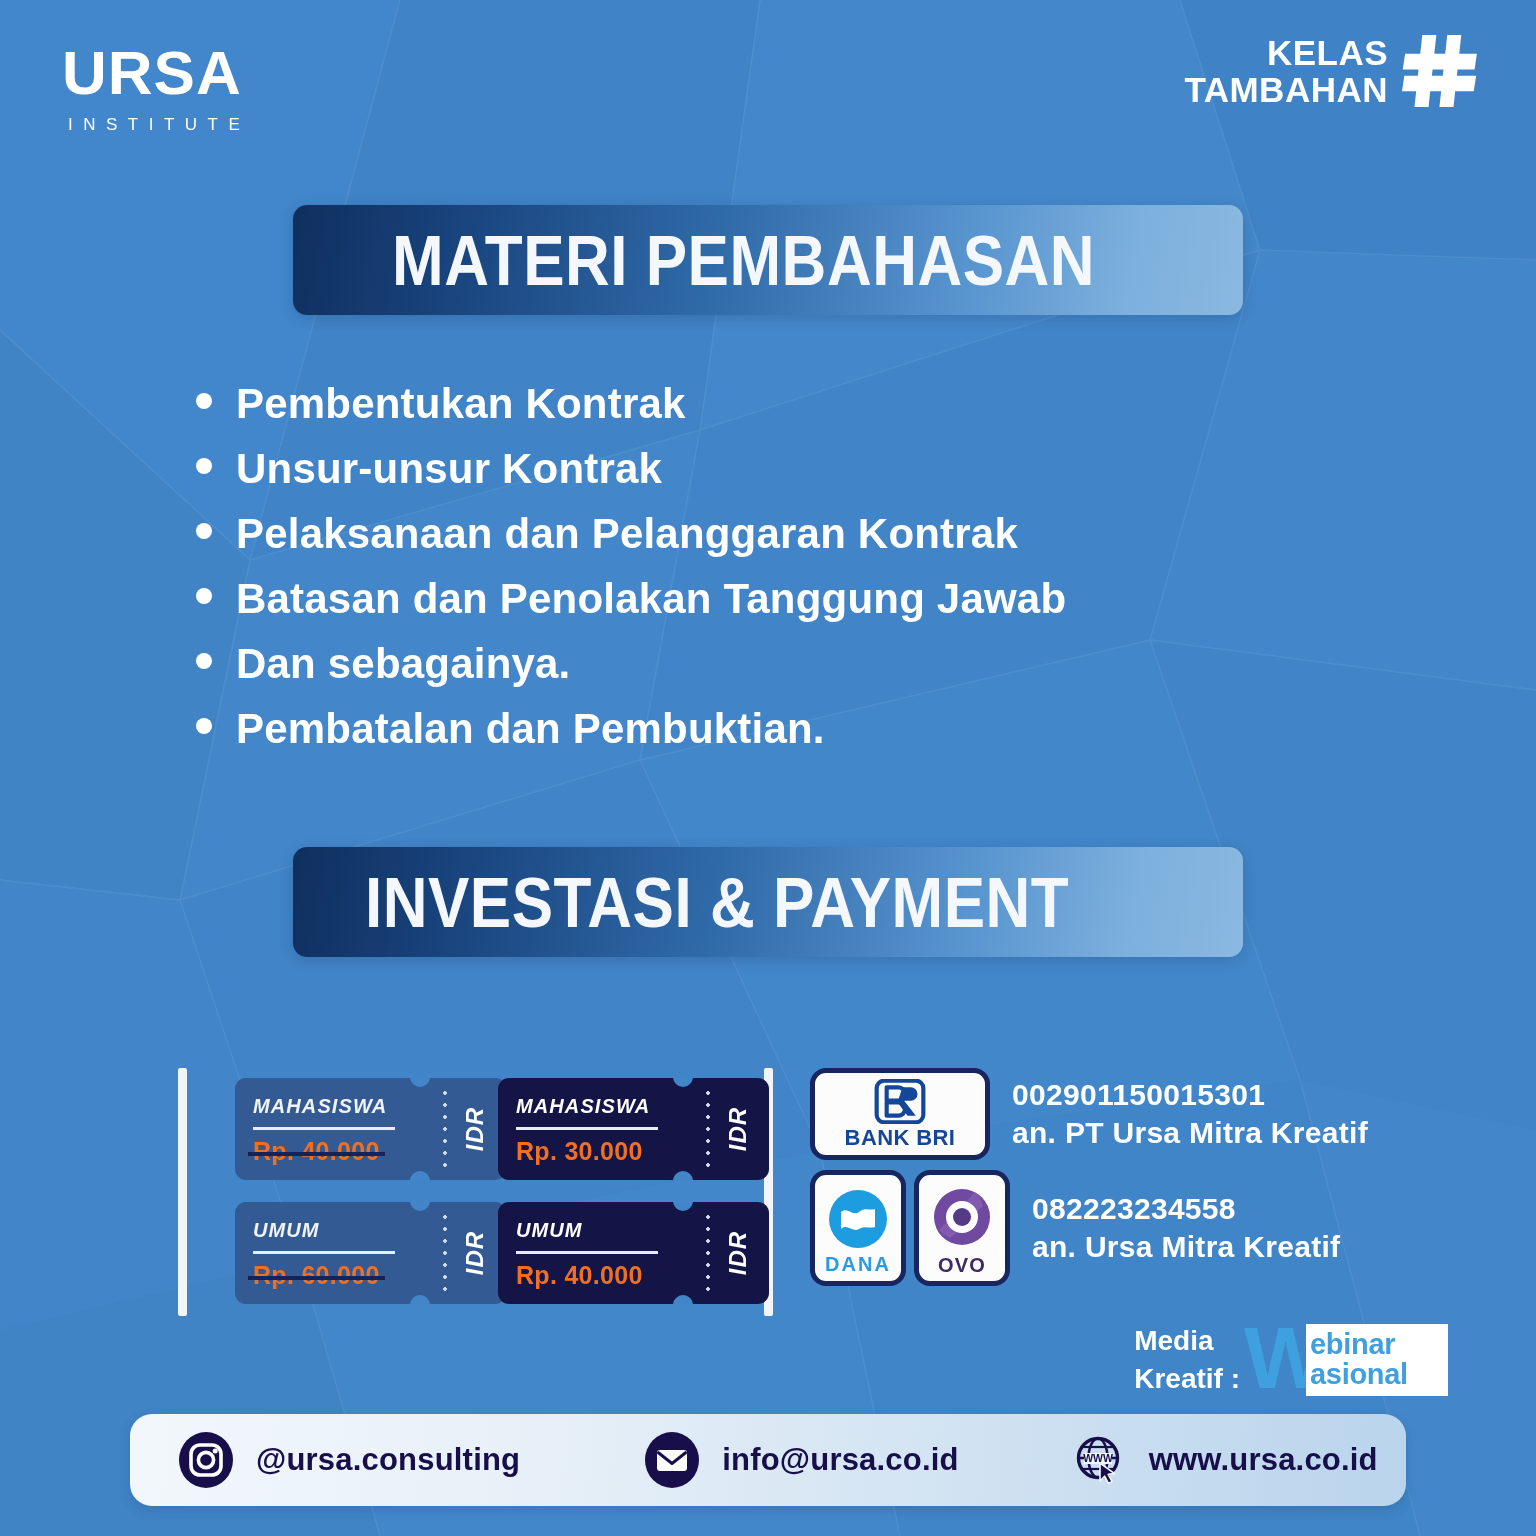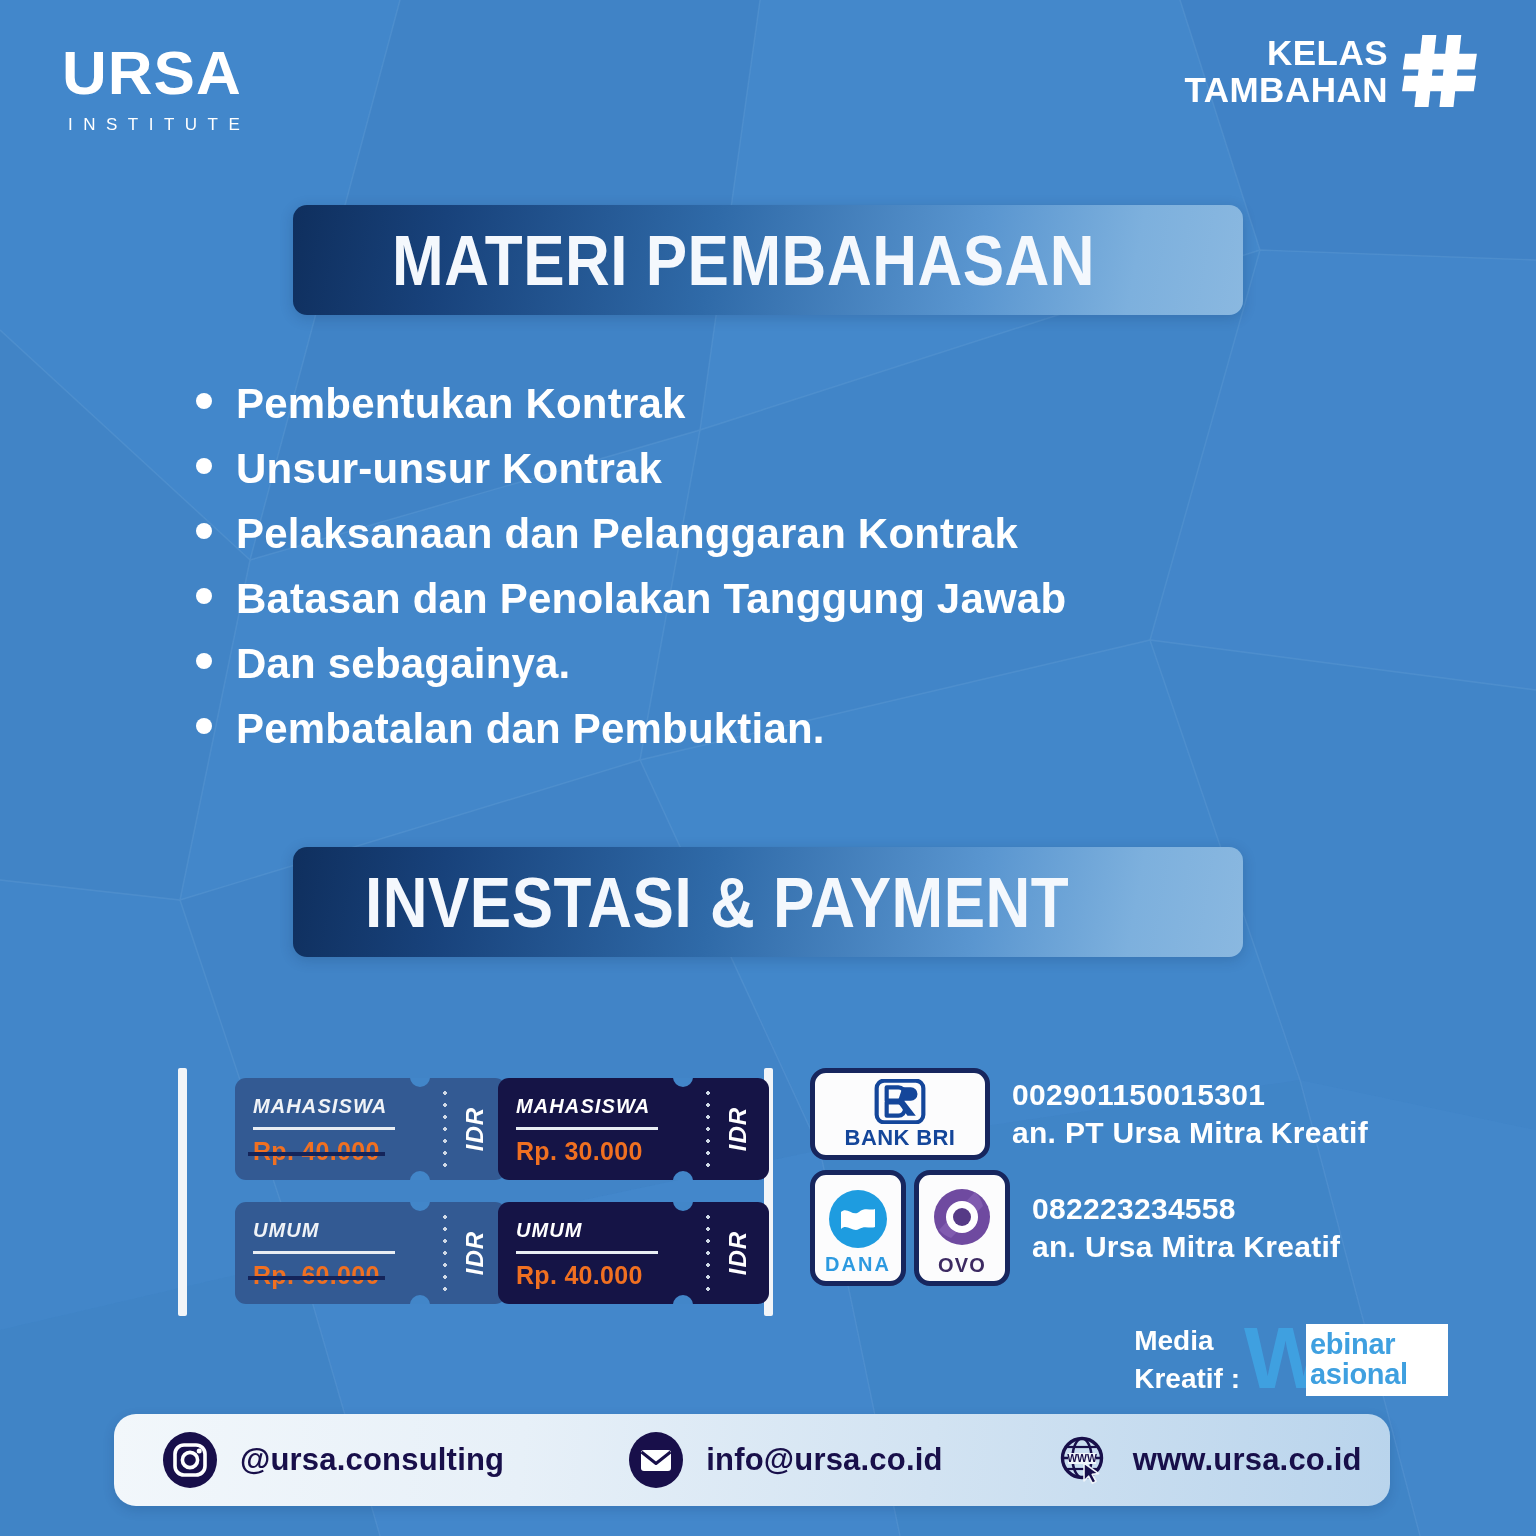--- a/index.html
+++ b/index.html
@@ -164,21 +164,21 @@
     background:#ffffff; display:flex; flex-direction:column;
     justify-content:center; padding-left:4px;
   }
   .mp-box span {
     color:#3fa0e0; font-size:29px; font-weight:bold; line-height:1.02;
     letter-spacing:-0.3px;
   }
 
   
   .footer {
-    position:absolute; left:114px; top:1414px; width:1276px; height:92px;
+    position:absolute; left:130px; top:1414px; width:1276px; height:92px;
     border-radius:22px; z-index:5;
     background:linear-gradient(95deg,#f2f7fb 0%, #e7f0f8 32%, #d2e3f2 64%, #b9d4ec 100%);
     display:flex; align-items:center; box-shadow:0 4px 12px rgba(10,40,80,0.16);
   }
   .foot-item { display:flex; align-items:center; }
   #foot-ig  { margin-left:48px; }
   #foot-mail{ margin-left:124px; }
   #foot-web { margin-left:112px; }
   .foot-icon { width:56px; height:56px; flex:0 0 auto; }
   .foot-text {

